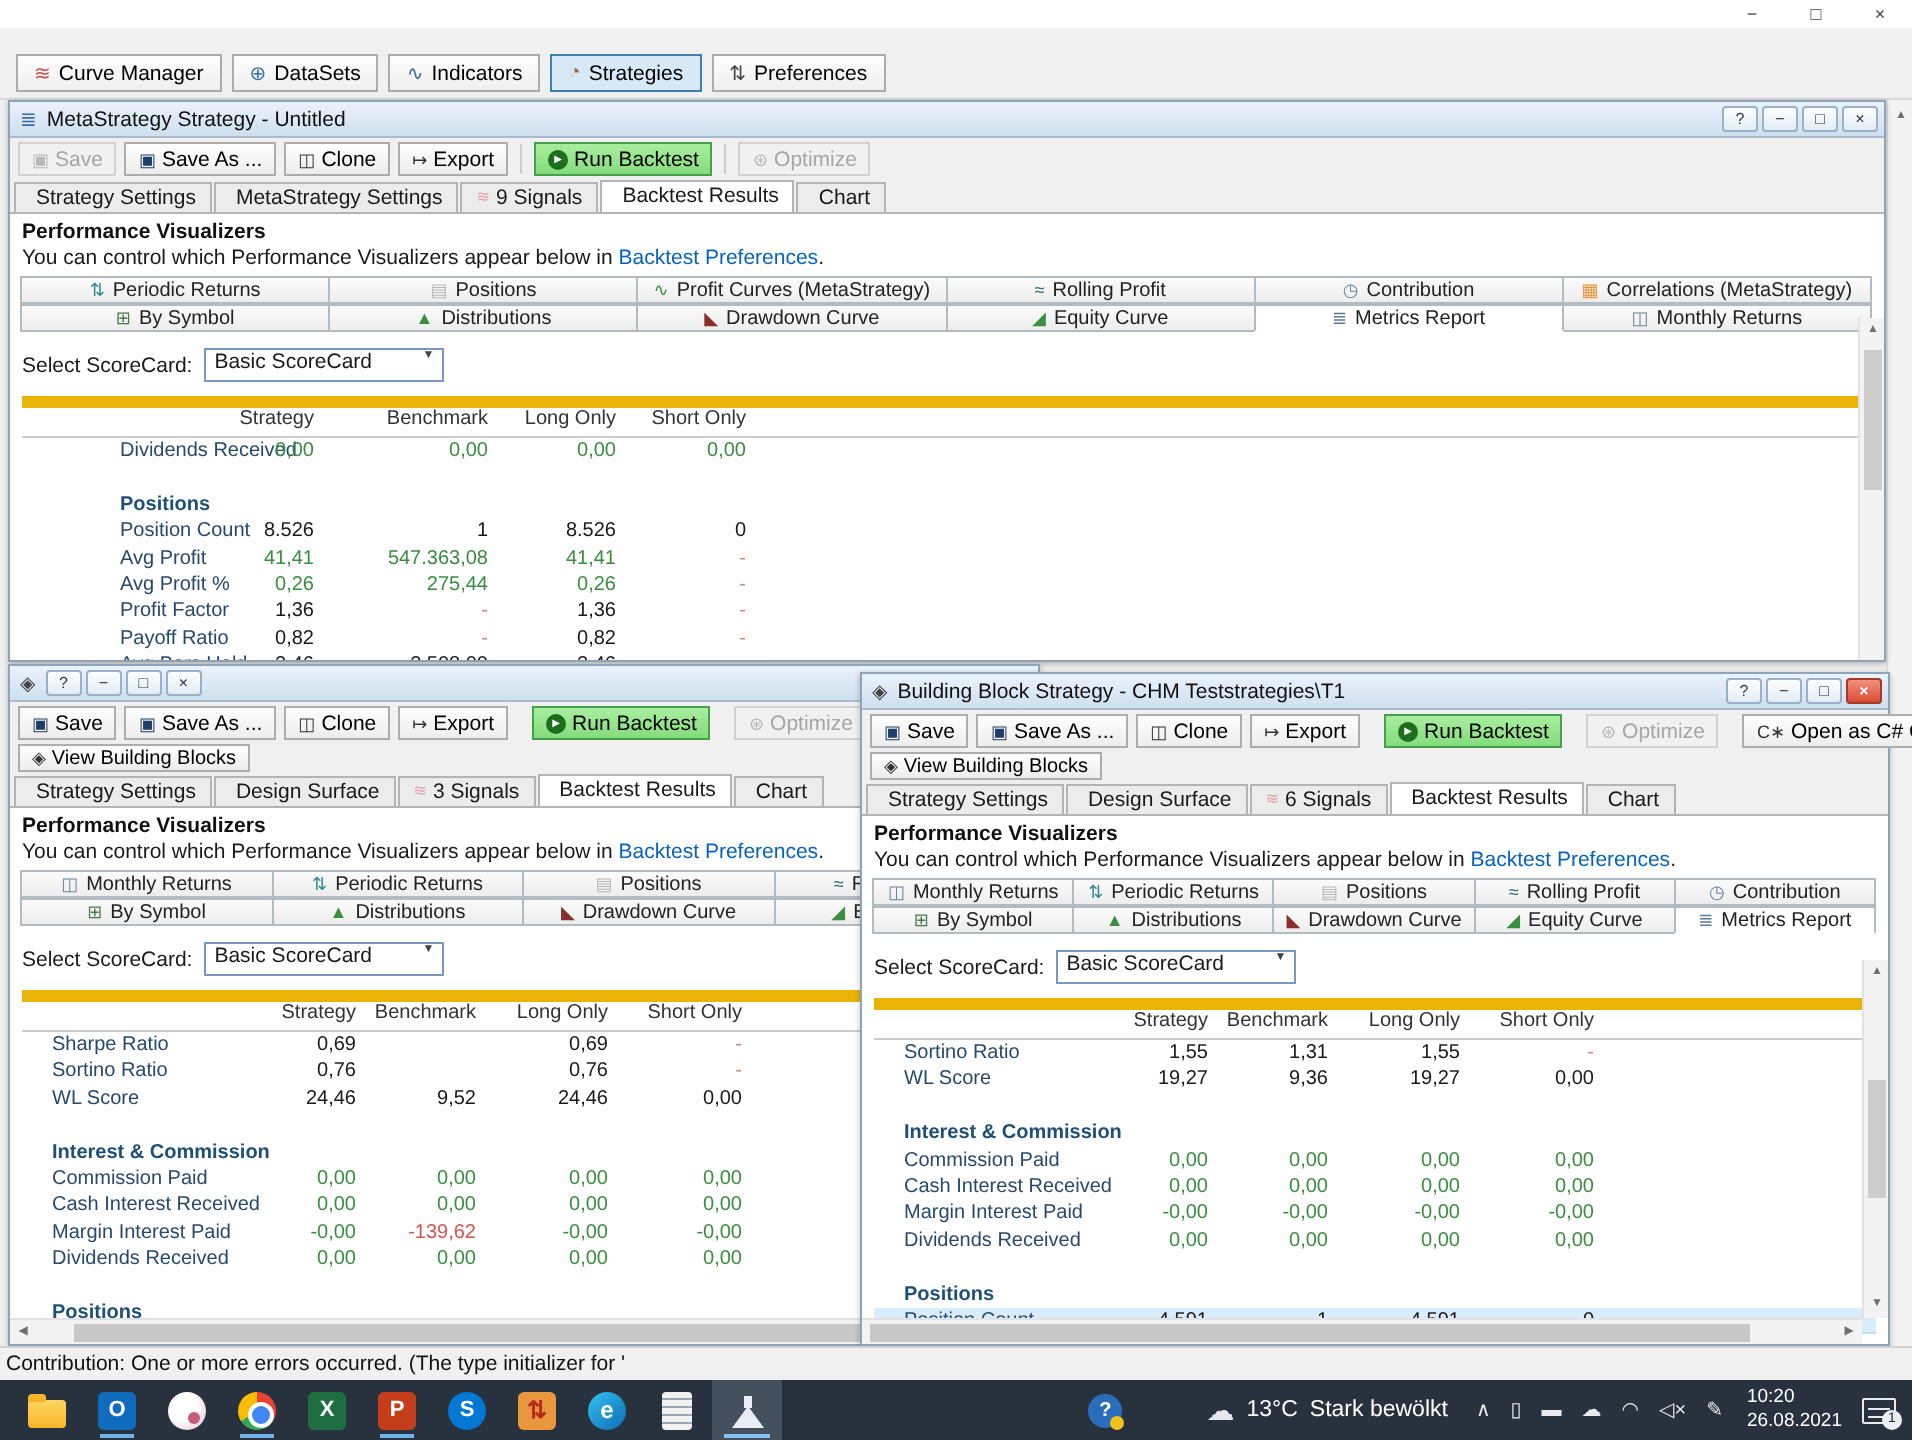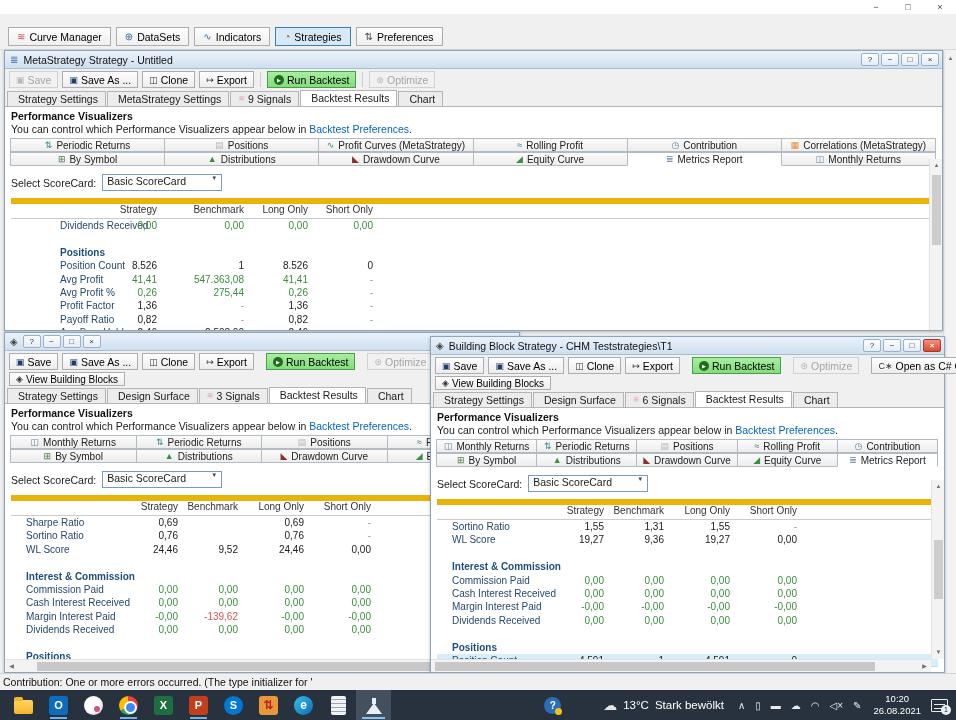--- a/index.html
+++ b/index.html
@@ -111,21 +111,21 @@
   .tb-wl { width:16px; height:16px; margin:2px auto 0; position:relative; }
   .tb-wl::before { content:""; position:absolute; left:6px; top:0; width:4px; height:6px; background:#e9eef4; }
   .tb-wl::after { content:""; position:absolute; left:0; bottom:0; width:0; height:0; border-left:8px solid transparent; border-right:8px solid transparent; border-bottom:11px solid #e9eef4; }
 
   .tb-right { margin-left:auto; display:flex; align-items:center; height:100%; }
   .help-circle { width:17px; height:17px; border-radius:50%; background:#2a6ebb; color:#fff; font-size:10px; font-weight:bold; display:flex; align-items:center; justify-content:center; position:relative; margin-right:42px; }
   .help-circle::after { content:""; position:absolute; right:-1px; bottom:-1px; width:7px; height:7px; border-radius:50%; background:#f2c21c; }
   .weather { display:flex; align-items:center; gap:6px; color:#fff; font-size:11.5px; margin-right:14px; }
   .weather-cloud { font-size:14px; color:#e4e6e9; }
   .tray { display:flex; align-items:center; gap:10px; color:#e8eaec; font-size:10px; }
-  .clock { color:#fff; font-size:9.5px; text-align:center; line-height:1.3; margin:0 10px 0 12px; }
+  .clock { color:#fff; font-size:9.5px; text-align:left; line-height:1.3; margin:0 10px 0 12px; }
   .notif { width:17px; height:13px; border:1px solid #e8eaec; border-radius:1px; position:relative; margin-right:8px; background-image:repeating-linear-gradient(transparent 0 3px, #e8eaec 3px 4px); background-size:11px 100%; background-repeat:no-repeat; background-position:2px 1px; }
   .notif-badge { position:absolute; right:-4px; bottom:-4px; width:10px; height:10px; border-radius:50%; background:#e9eef4; color:#222; font-size:7px; line-height:10px; text-align:center; }
 </style>
 </head>
 <body>
 
 <div class="app-titlebar">
   <span class="app-cap">−</span>
   <span class="app-cap">□</span>
   <span class="app-cap">×</span>

